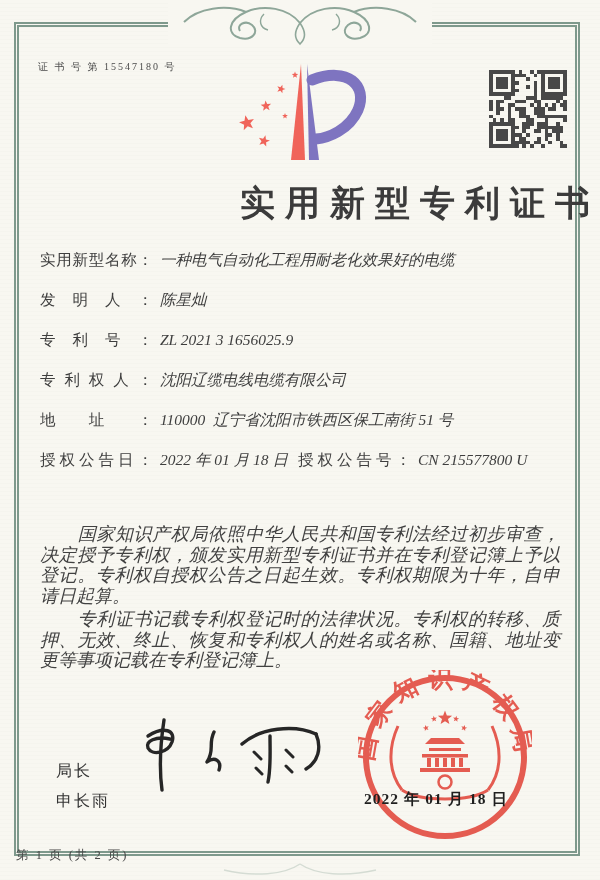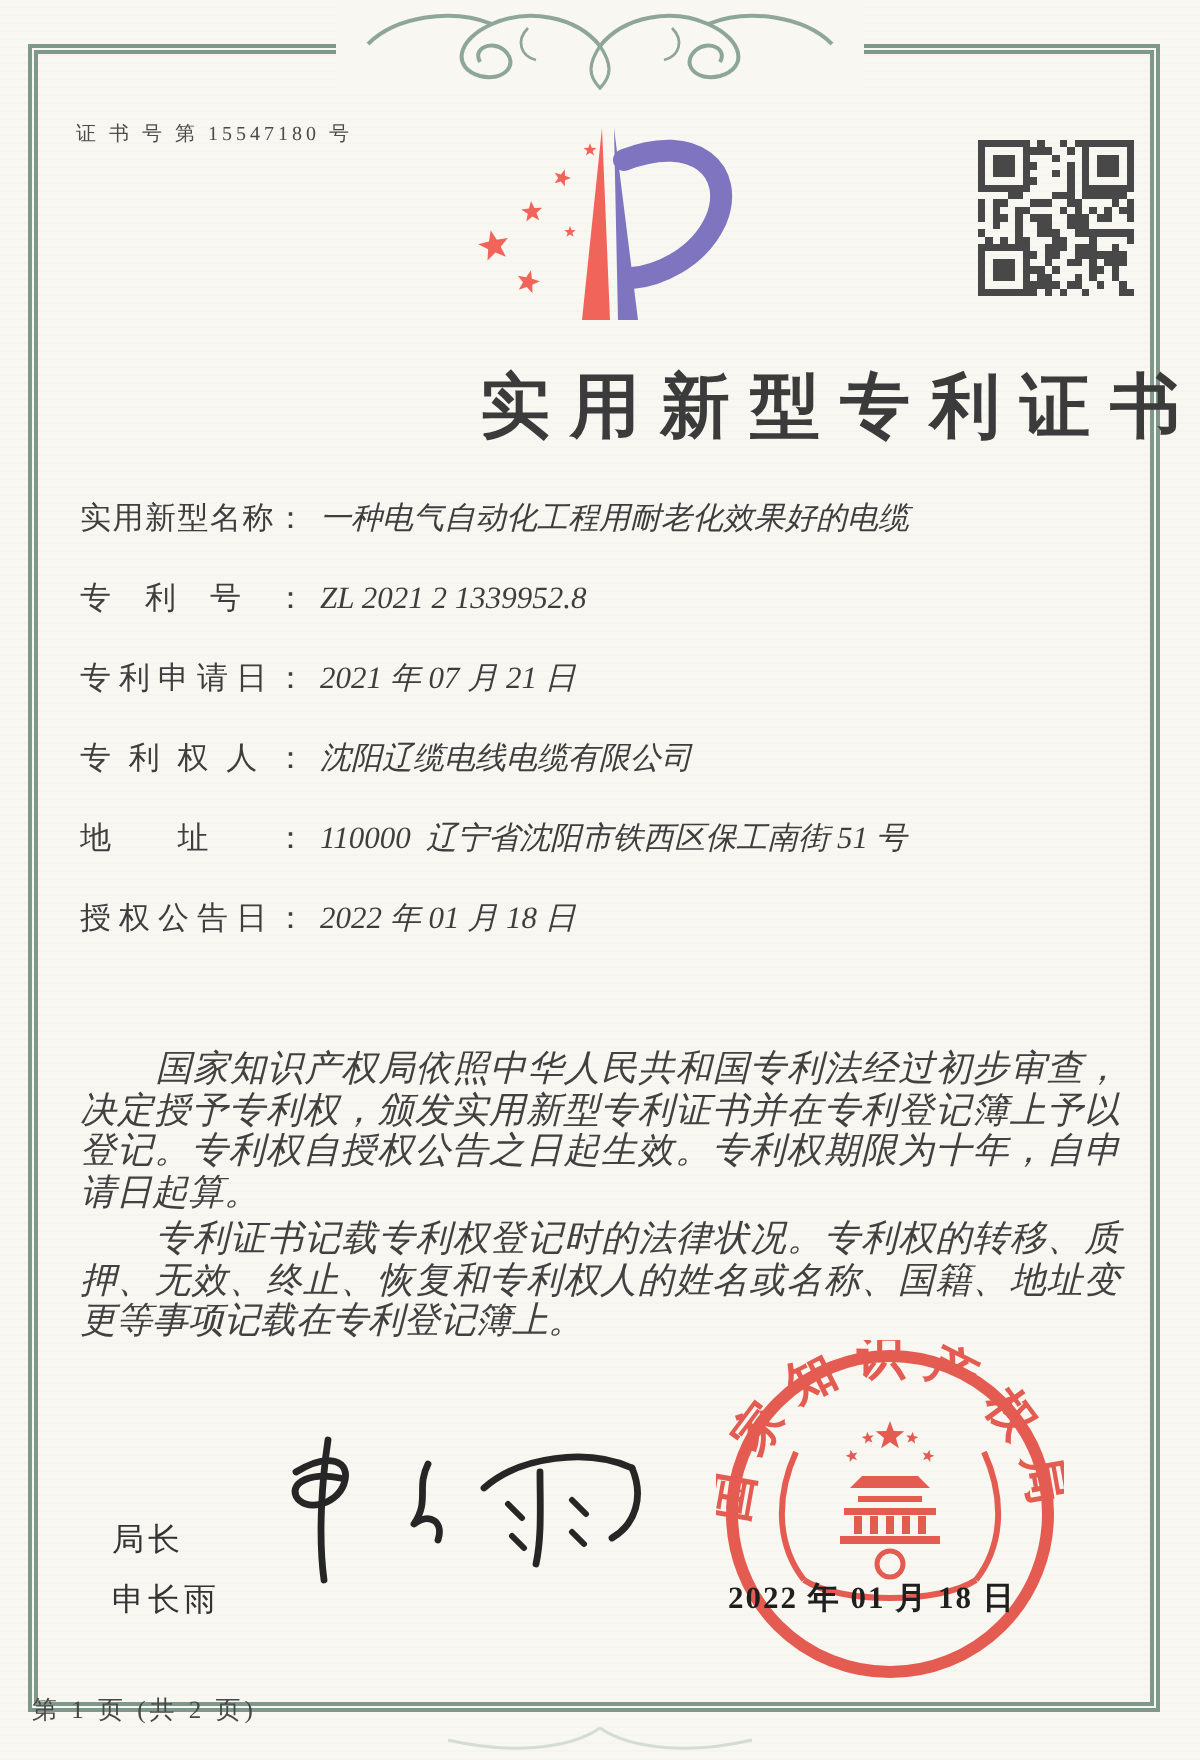--- a/index.html
+++ b/index.html
@@ -335,33 +335,36 @@
       <rect x="20" y="20" width="1" height="1"></rect>
     </svg>
 
   <div class="title">实用新型专利证书</div>
 
   <div class="fields">
     <div class="row">
       <span class="lbl">实用新型名称：</span><span class="val">一种电气自动化工程用耐老化效果好的电缆</span>
     </div>
     <div class="row">
-      <span class="lbl">专利号：</span><span class="val">ZL 2021 2 1339952.8</span>
-    </div>
-    <div class="row">
-      <span class="lbl">专利申请日：</span><span class="val">2021 年 07 月 21 日</span>
+      <span class="lbl">发明人：</span><span class="val">陈星灿</span>
+    </div>
+    <div class="row">
+      <span class="lbl">专利号：</span><span class="val">ZL 2021 3 1656025.9</span>
     </div>
     <div class="row">
       <span class="lbl">专利权人：</span><span class="val">沈阳辽缆电线电缆有限公司</span>
     </div>
     <div class="row">
       <span class="lbl">地址：</span><span class="val">110000  辽宁省沈阳市铁西区保工南街 51 号</span>
     </div>
     <div class="row">
       <span class="lbl">授权公告日：</span><span class="val">2022 年 01 月 18 日</span>
+      <span class="pair2">
+        <span class="lbl">授权公告号：</span><span class="val">CN 215577800 U</span>
+      </span>
     </div>
   </div>
 
   <div class="paras">
     <p>国家知识产权局依照中华人民共和国专利法经过初步审查，决定授予专利权，颁发实用新型专利证书并在专利登记簿上予以登记。专利权自授权公告之日起生效。专利权期限为十年，自申请日起算。</p>
     <p>专利证书记载专利权登记时的法律状况。专利权的转移、质押、无效、终止、恢复和专利权人的姓名或名称、国籍、地址变更等事项记载在专利登记簿上。</p>
   </div>
 
   <div class="sign-block">
     <div>局长</div>

